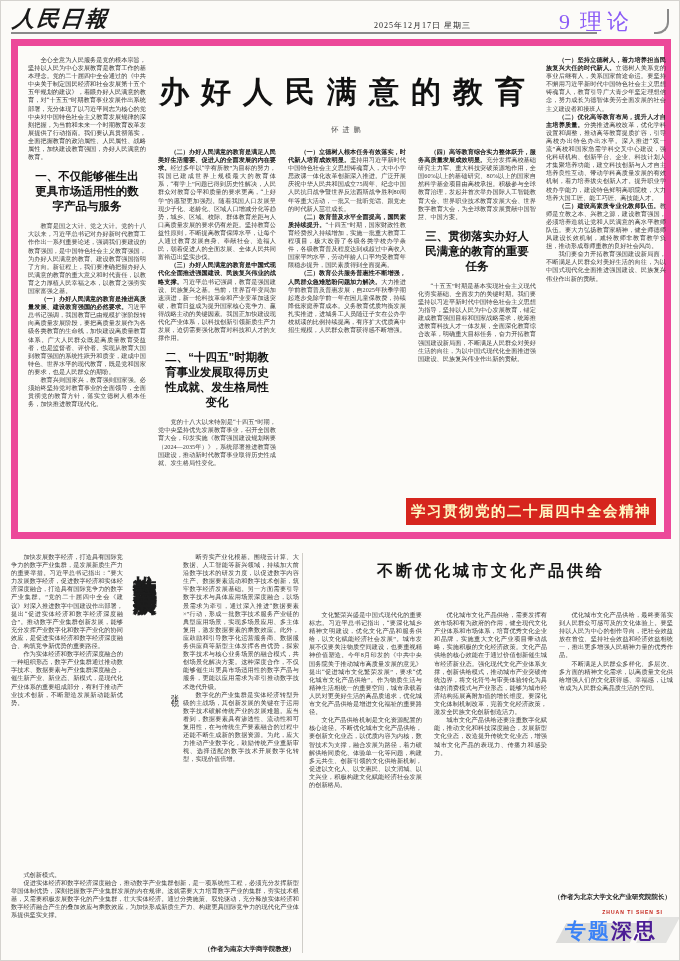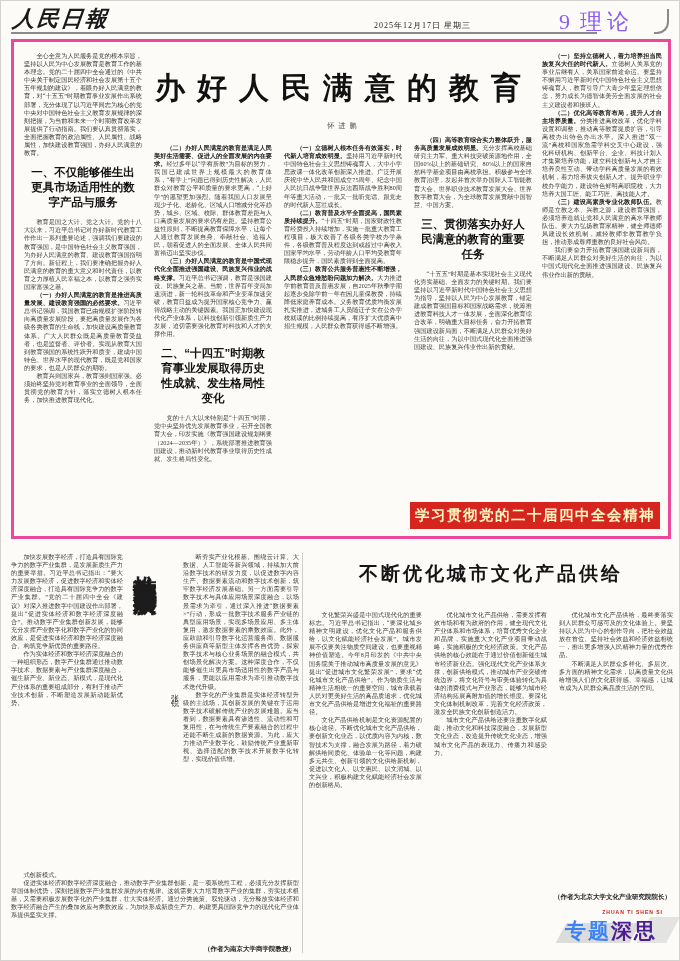--- a/index.html
+++ b/index.html
@@ -21,32 +21,32 @@
   .page-label .num { margin-right:10px; }
   .page-label .sec { letter-spacing:5px; }
   .corner-bracket {
     position:absolute; right:2px; top:6px; width:15px; height:25px;
     border-right:2px solid #8a8a8a; border-bottom:2px solid #8a8a8a;
     border-bottom-right-radius:12px;
   }
   
   .main-box {
     position:absolute; left:10px; top:38px; width:660px; height:500px;
-    border:3px solid #ec4899; background:#fcfbf8;
+    border:7px solid #ec4899; background:#fcfbf8;
   }
   .m-col {
     position:absolute; overflow:hidden; text-align:justify;
     font-size:6.2px; line-height:8.1px; color:#3b3b3b;
   }
   .m-col p { text-indent:2em; }
   .m-col b.lead { font-family:"Liberation Sans","DejaVu Sans",sans-serif; font-weight:bold; color:#222; }
   .col1 { left:10px;  top:10px;  width:118px; height:476px; }
   .col2 { left:140px; top:102px; width:118px; height:384px; }
   .col3 { left:270px; top:102px; width:118px; height:384px; }
-  .col4 { left:400px; top:94px; width:118px; height:384px; }
+  .col4 { left:400px; top:102px; width:118px; height:384px; }
   .col5 { left:528px; top:10px;  width:120px; height:476px; }
   .headline-area { position:absolute; left:134px; top:10px; width:392px; height:88px; text-align:center; }
   .main-title {
     font-family:"Liberation Sans","DejaVu Sans",sans-serif; font-weight:bold;
     font-size:30px; letter-spacing:12px; color:#111; margin-top:16px; white-space:nowrap;
   }
   .main-byline { font-size:7px; letter-spacing:4px; color:#444; margin-top:12px; }
   .sec-heading {
     font-family:"Liberation Sans","DejaVu Sans",sans-serif; font-weight:bold;
     font-size:11.5px; line-height:15px; text-align:center; color:#111;
@@ -75,21 +75,21 @@
   .bl-byline {
     position:absolute; left:157px; top:138px; writing-mode:vertical-rl; text-orientation:upright;
     font-size:8px; letter-spacing:5px; color:#333;
   }
   .bl-bottom { left:0; top:322px; width:288px; height:70px; }
   .author-note { position:absolute; font-size:6.5px; font-weight:bold; color:#222; }
   .bl-author { right:4px; top:396px; }
   
   .br { position:absolute; left:308px; top:548px; width:364px; height:410px; }
   .br-title {
-    text-align:center; font-size:19px; font-weight:bold; letter-spacing:3px;
+    text-align:center; font-size:16px; font-weight:bold; letter-spacing:3px;
     color:#151515; margin-top:12px; white-space:nowrap;
   }
   .br-byline { text-align:center; font-size:7.5px; letter-spacing:7px; color:#444; margin-top:7px; }
   .br-col1 { left:0;   top:62px; width:113px; height:344px; }
   .br-col2 { left:125px; top:62px; width:113px; height:344px; }
   .br-col3 { left:250px; top:62px; width:114px; height:276px; }
   .br-author { right:2px; top:344px; }
   
   .badge { position:absolute; right:2px; top:358px; width:110px; height:44px; }
   .badge-bar1 { position:absolute; left:0; top:16px; width:74px; height:20px; background:#dcdcda; transform:skewX(-28deg); }

